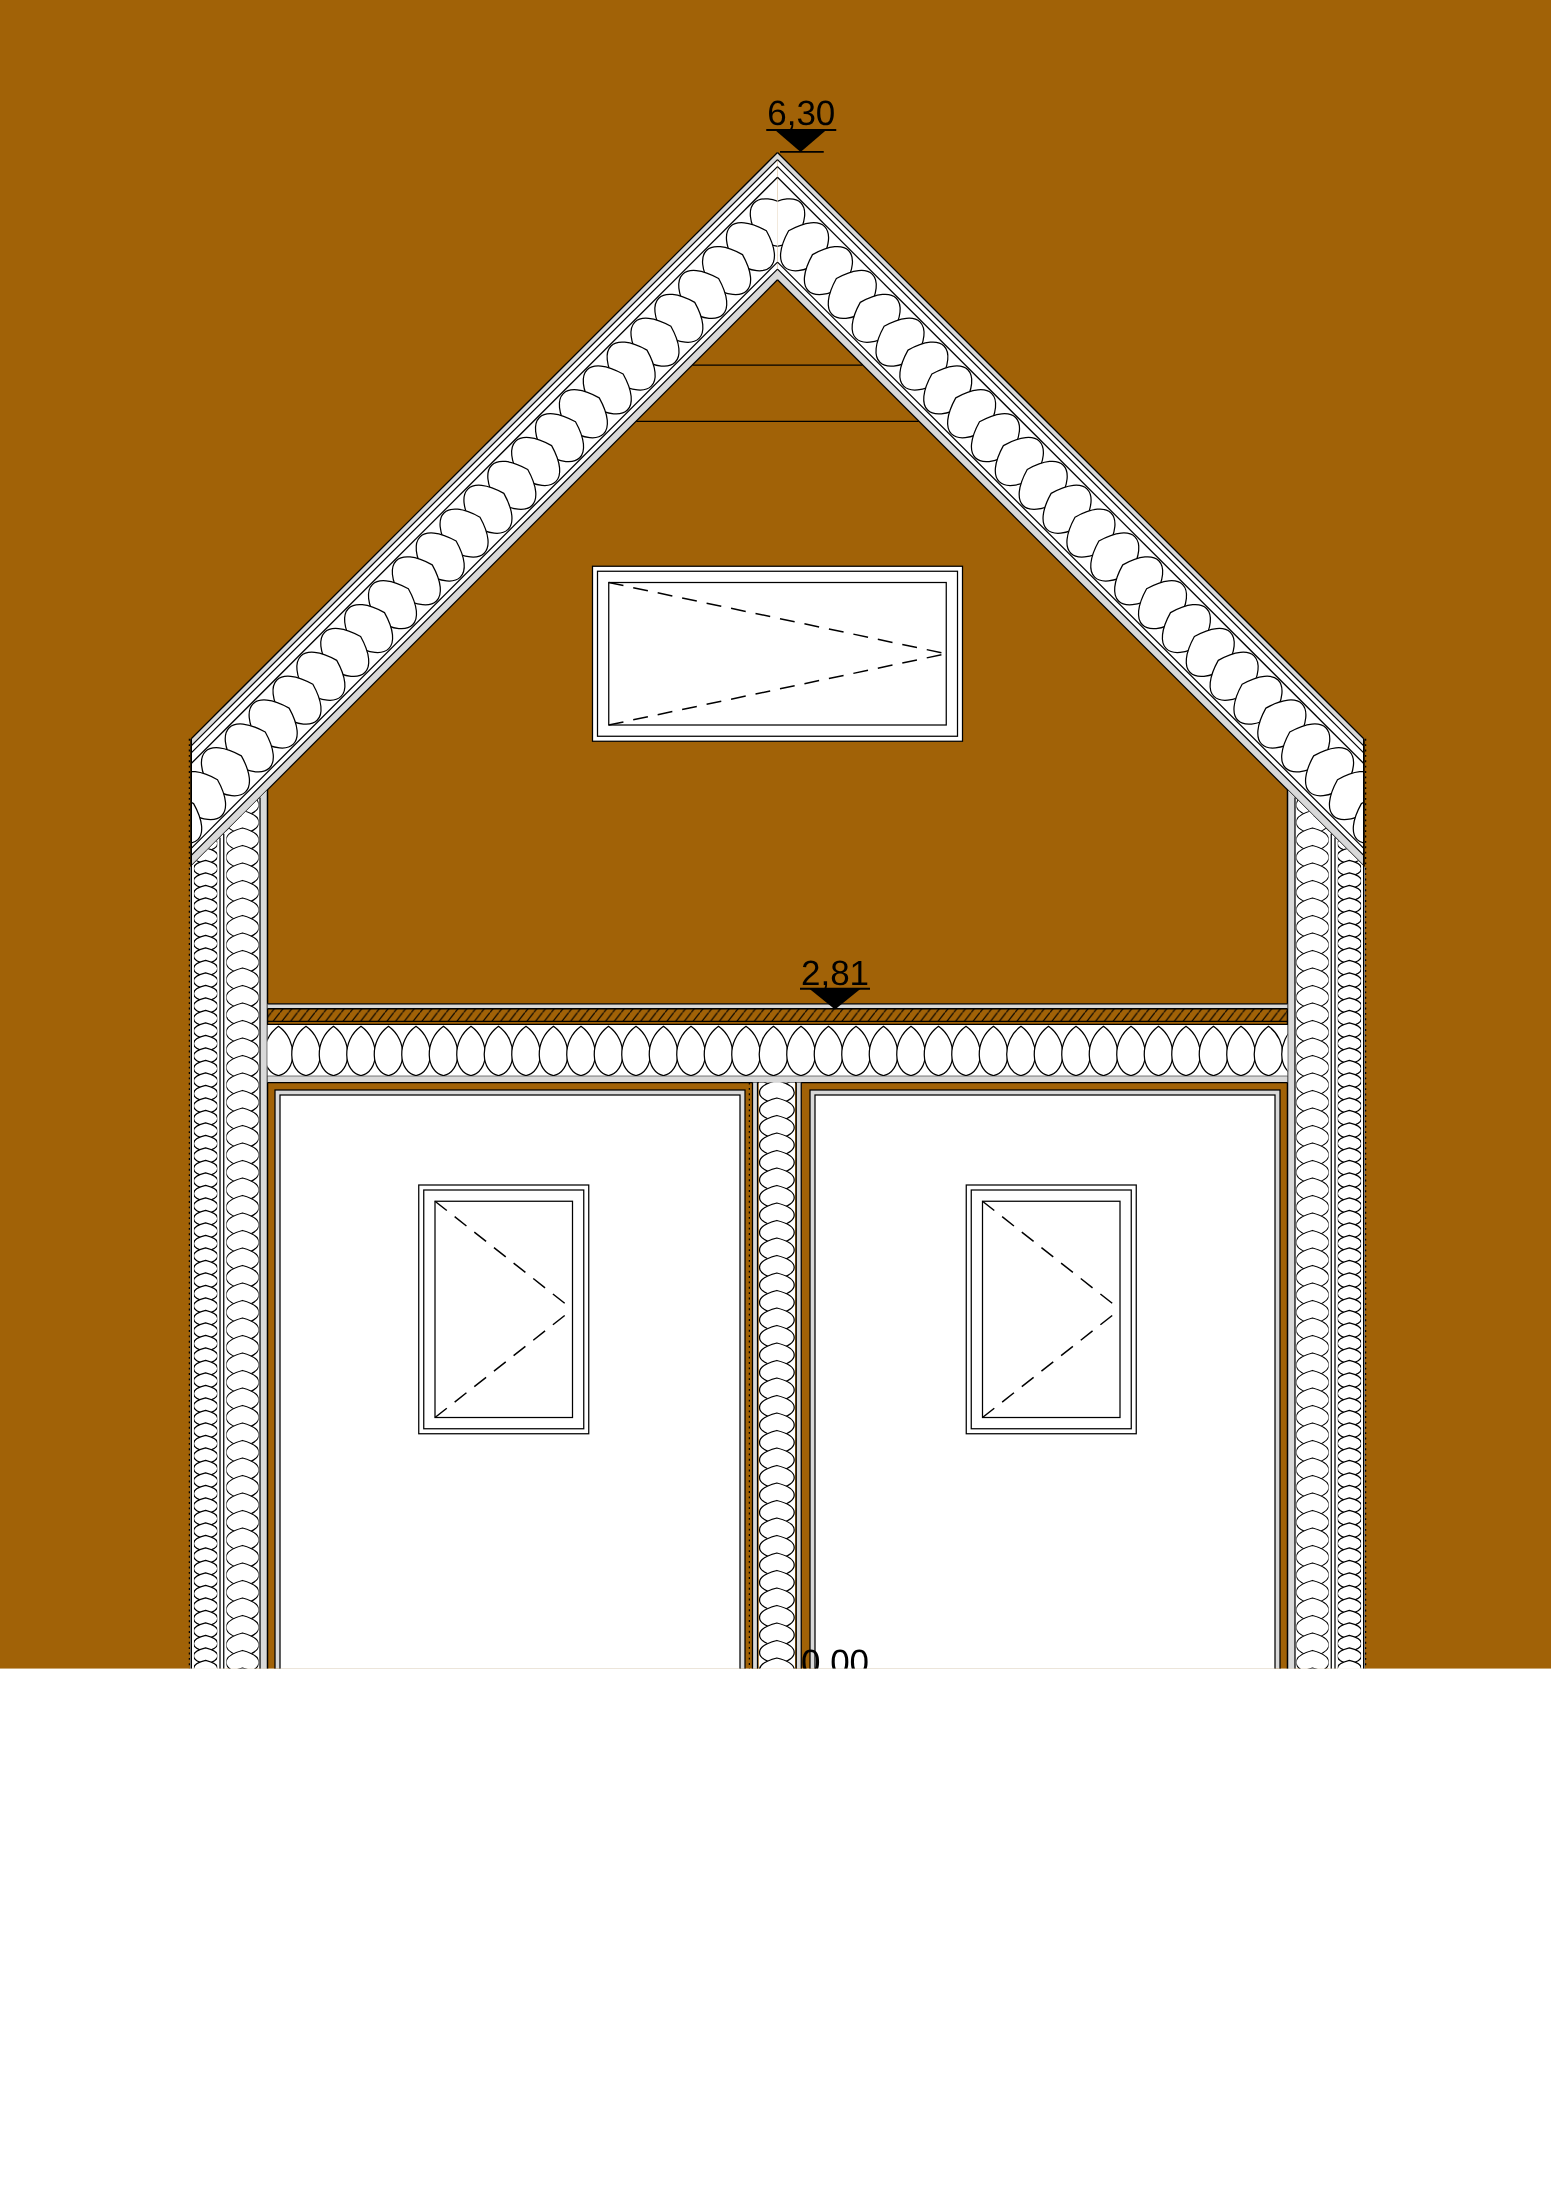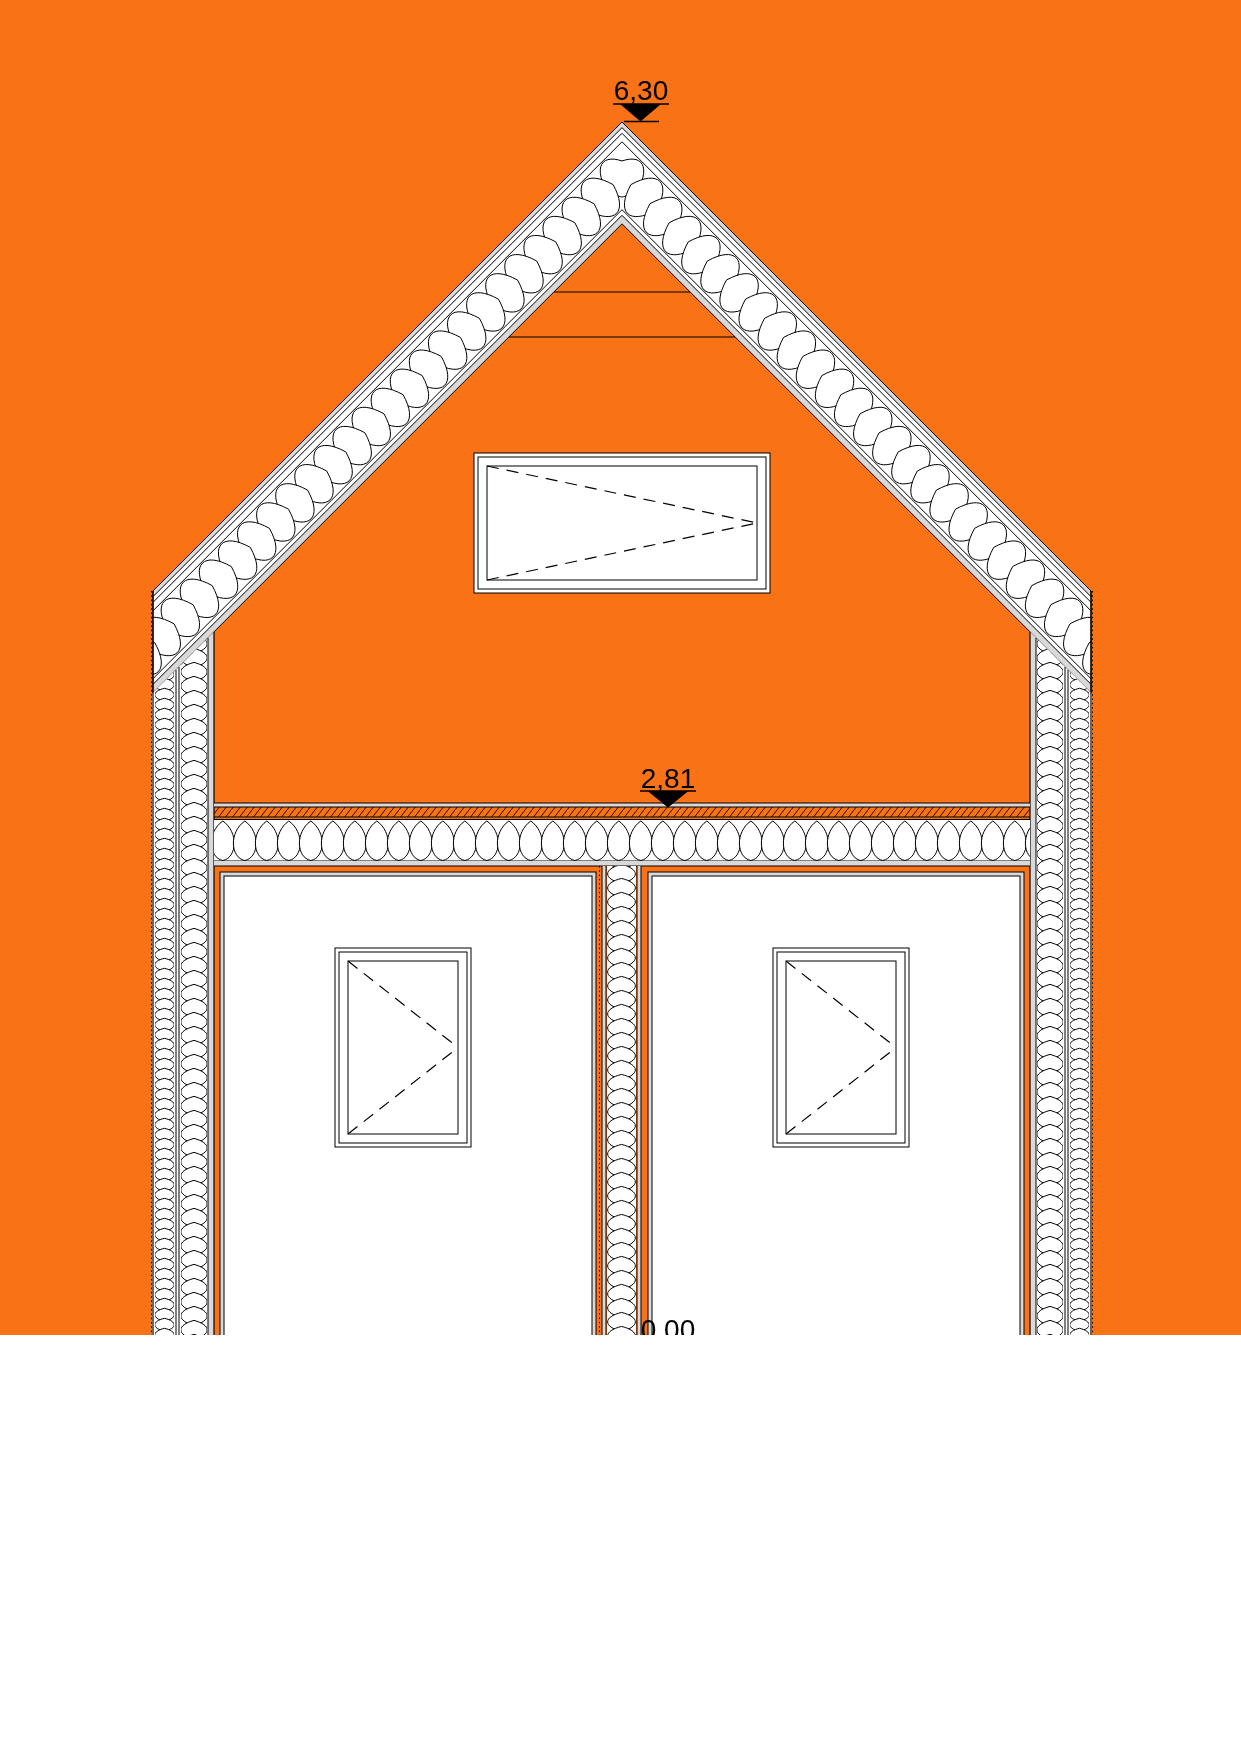--- a/index.html
+++ b/index.html
@@ -1,16 +1,16 @@
 <!DOCTYPE html>
 <html><head>
 <meta charset="utf-8">
 <style>
   html,body{margin:0;padding:0;background:#fff;}
-  .stage{position:relative;width:1241px;height:1335px;background:#f97316;overflow:hidden;}
+  .stage{position:relative;width:1241px;height:1335px;background:#a16207;overflow:hidden;}
   svg{position:absolute;left:0;top:0;}
   .mk-text{font:28px "Liberation Sans", sans-serif; fill:#000;}
 </style>
 </head>
 <body>
 
 <div class="stage">
 <svg id="sec" width="1241" height="1755" viewBox="0 0 1241 1755">
   <defs id="defs">
         <pattern id="hatchScreed" width="7" height="9" patternUnits="userSpaceOnUse">

